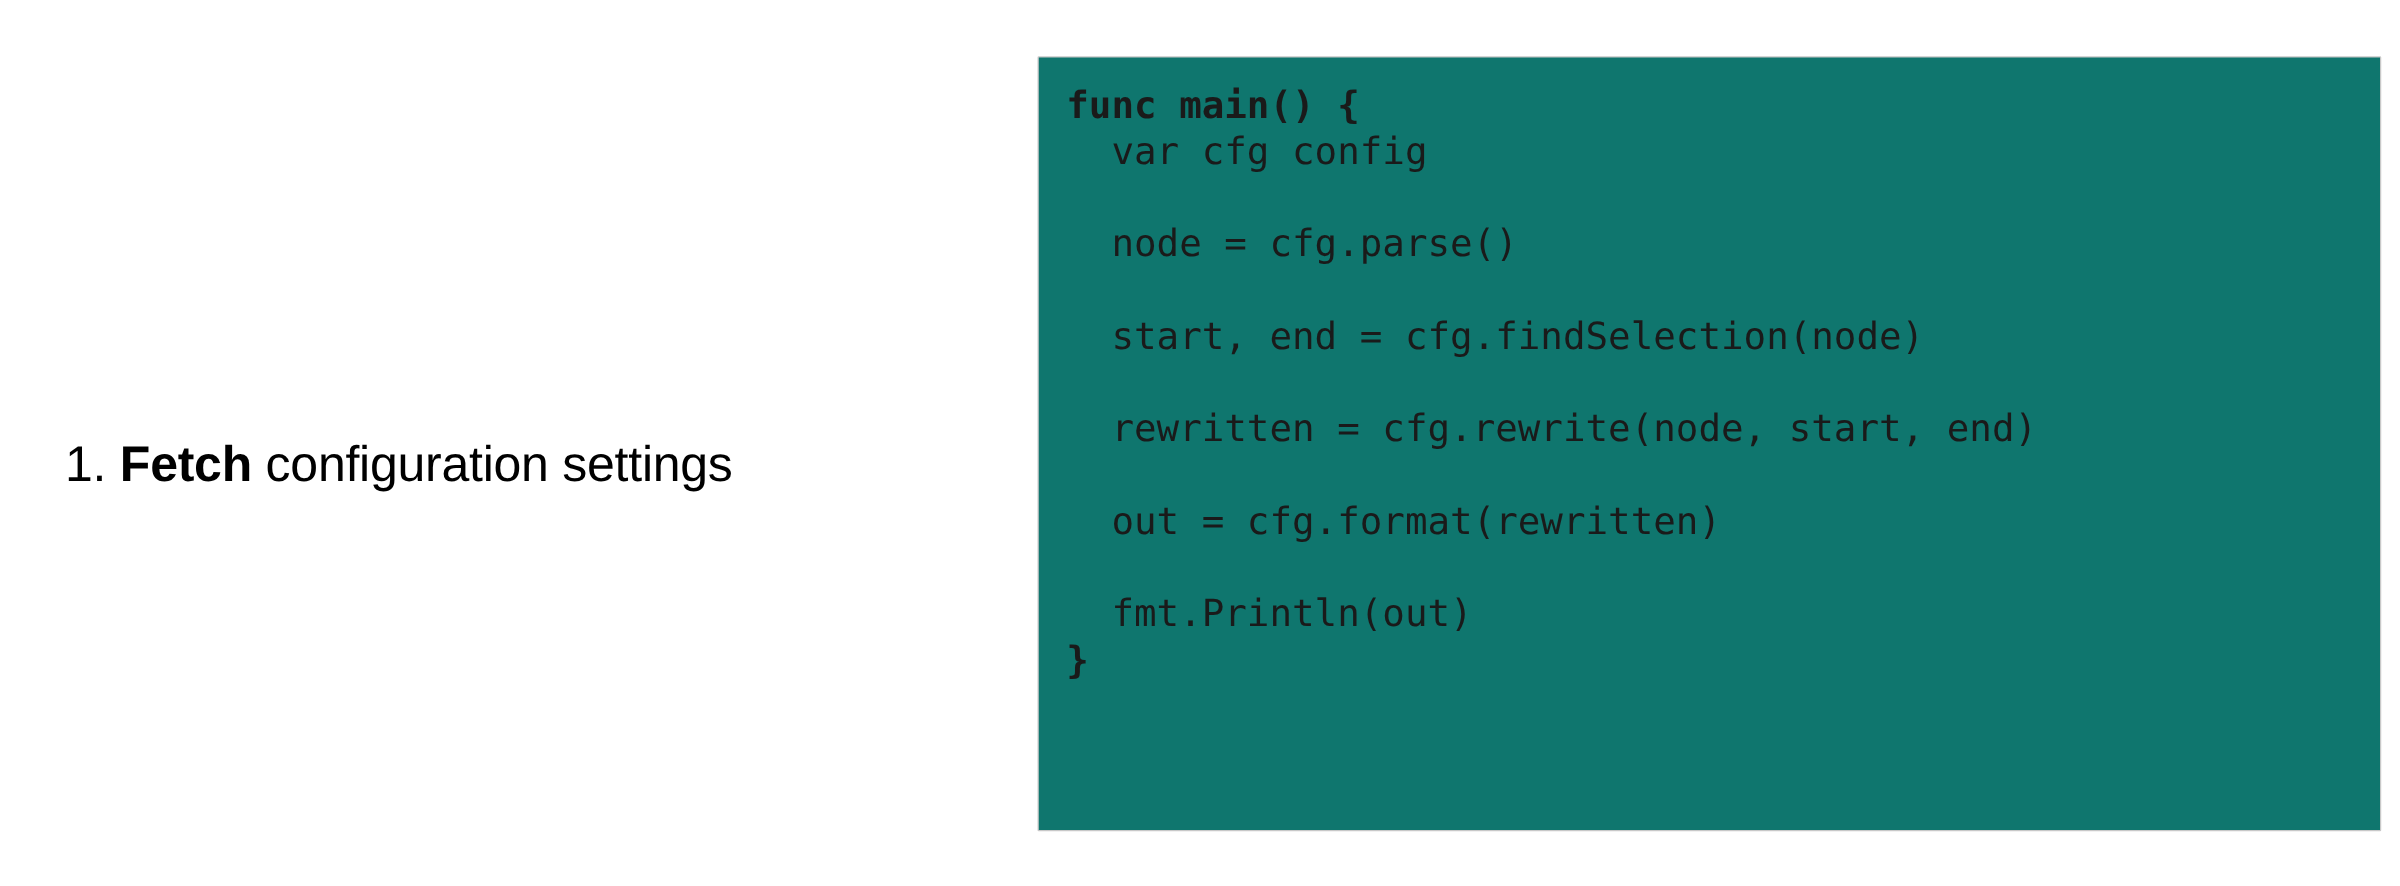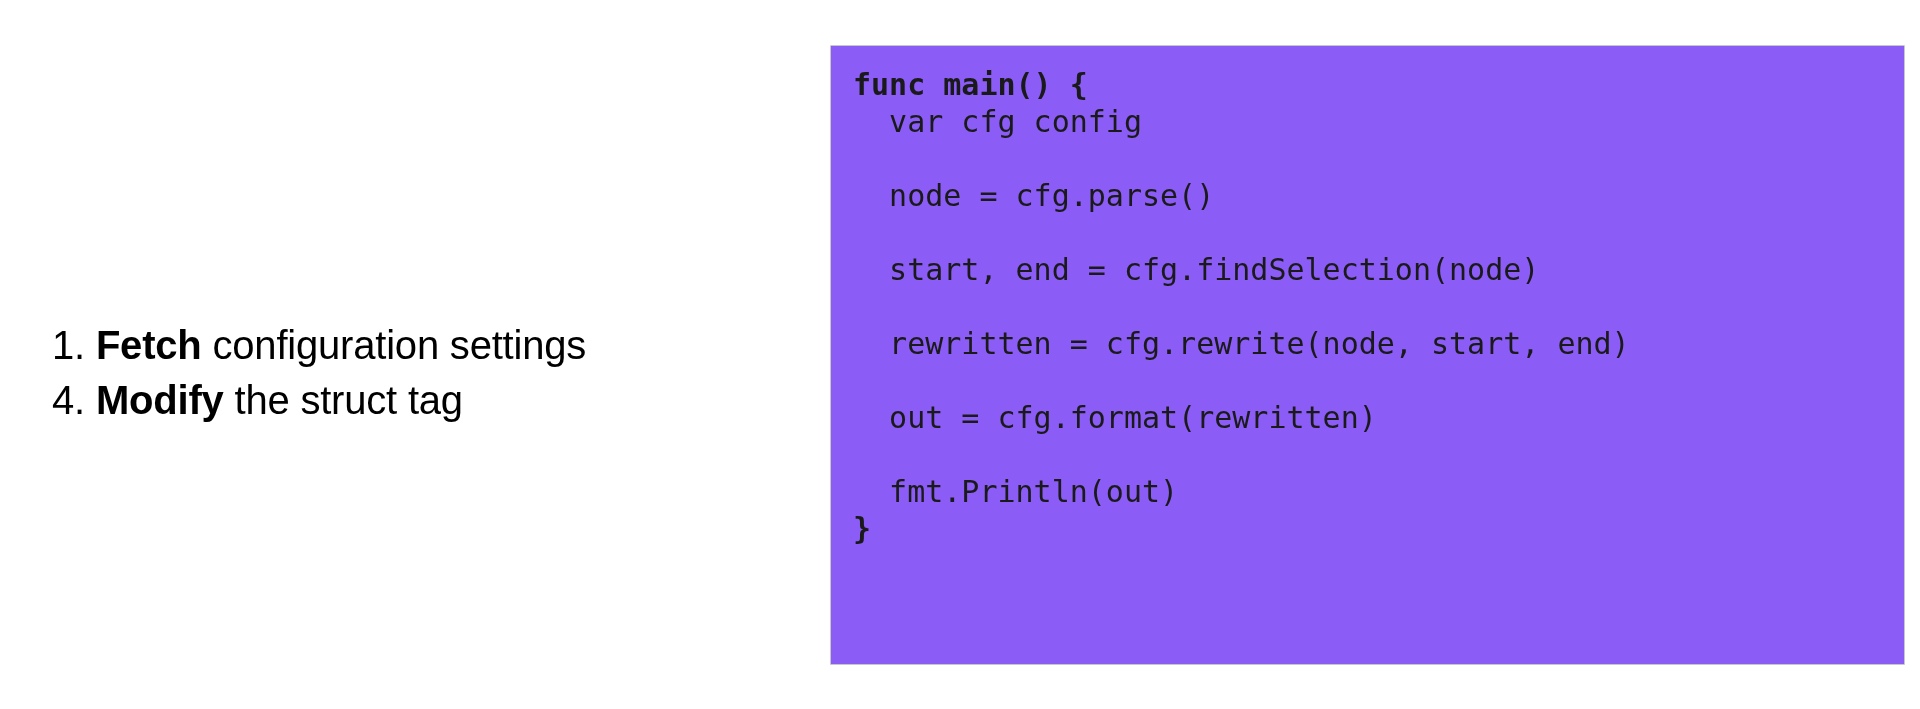--- a/index.html
+++ b/index.html
@@ -61,21 +61,21 @@
   }
 
   
   #code-block {
     position: absolute;
     left: 830px;
     top: 45px;
     width: 1075px;
     height: 620px;
     box-sizing: border-box;
-    background: #8b5cf6;
+    background: #0f766e;
     border: 1px solid #c8c8c8;
     border-radius: 1px;
     overflow: hidden;
   }
   #code-pre {
     margin: 0;
     padding: 20px 0 14px 22px;
     font-family: "DejaVu Sans Mono", "Liberation Mono", monospace;
     font-size: 30px;
     line-height: 37px;
@@ -95,21 +95,20 @@
   }
 </style>
 </head>
 <body>
 
 <div id="page">
 
   <div id="steps-panel">
     <ol id="steps-list">
         <li class="step-item"><span class="step-num">1.</span> <span class="step-lead">Fetch</span><span class="step-rest"> configuration settings</span></li>
-        <li class="step-item"><span class="step-num">4.</span> <span class="step-lead">Modify</span><span class="step-rest"> the struct tag</span></li>
       </ol>
   </div>
 
   <div id="code-block">
     <pre id="code-pre"><span class="code-line bold">func main() {</span><span class="code-line">  var cfg config</span><span class="code-line blank"></span><span class="code-line">  node = cfg.parse()</span><span class="code-line blank"></span><span class="code-line">  start, end = cfg.findSelection(node)</span><span class="code-line blank"></span><span class="code-line">  rewritten = cfg.rewrite(node, start, end)</span><span class="code-line blank"></span><span class="code-line">  out = cfg.format(rewritten)</span><span class="code-line blank"></span><span class="code-line">  fmt.Println(out)</span><span class="code-line bold">}</span></pre>
   </div>
 
 </div>
 
 </body></html>

